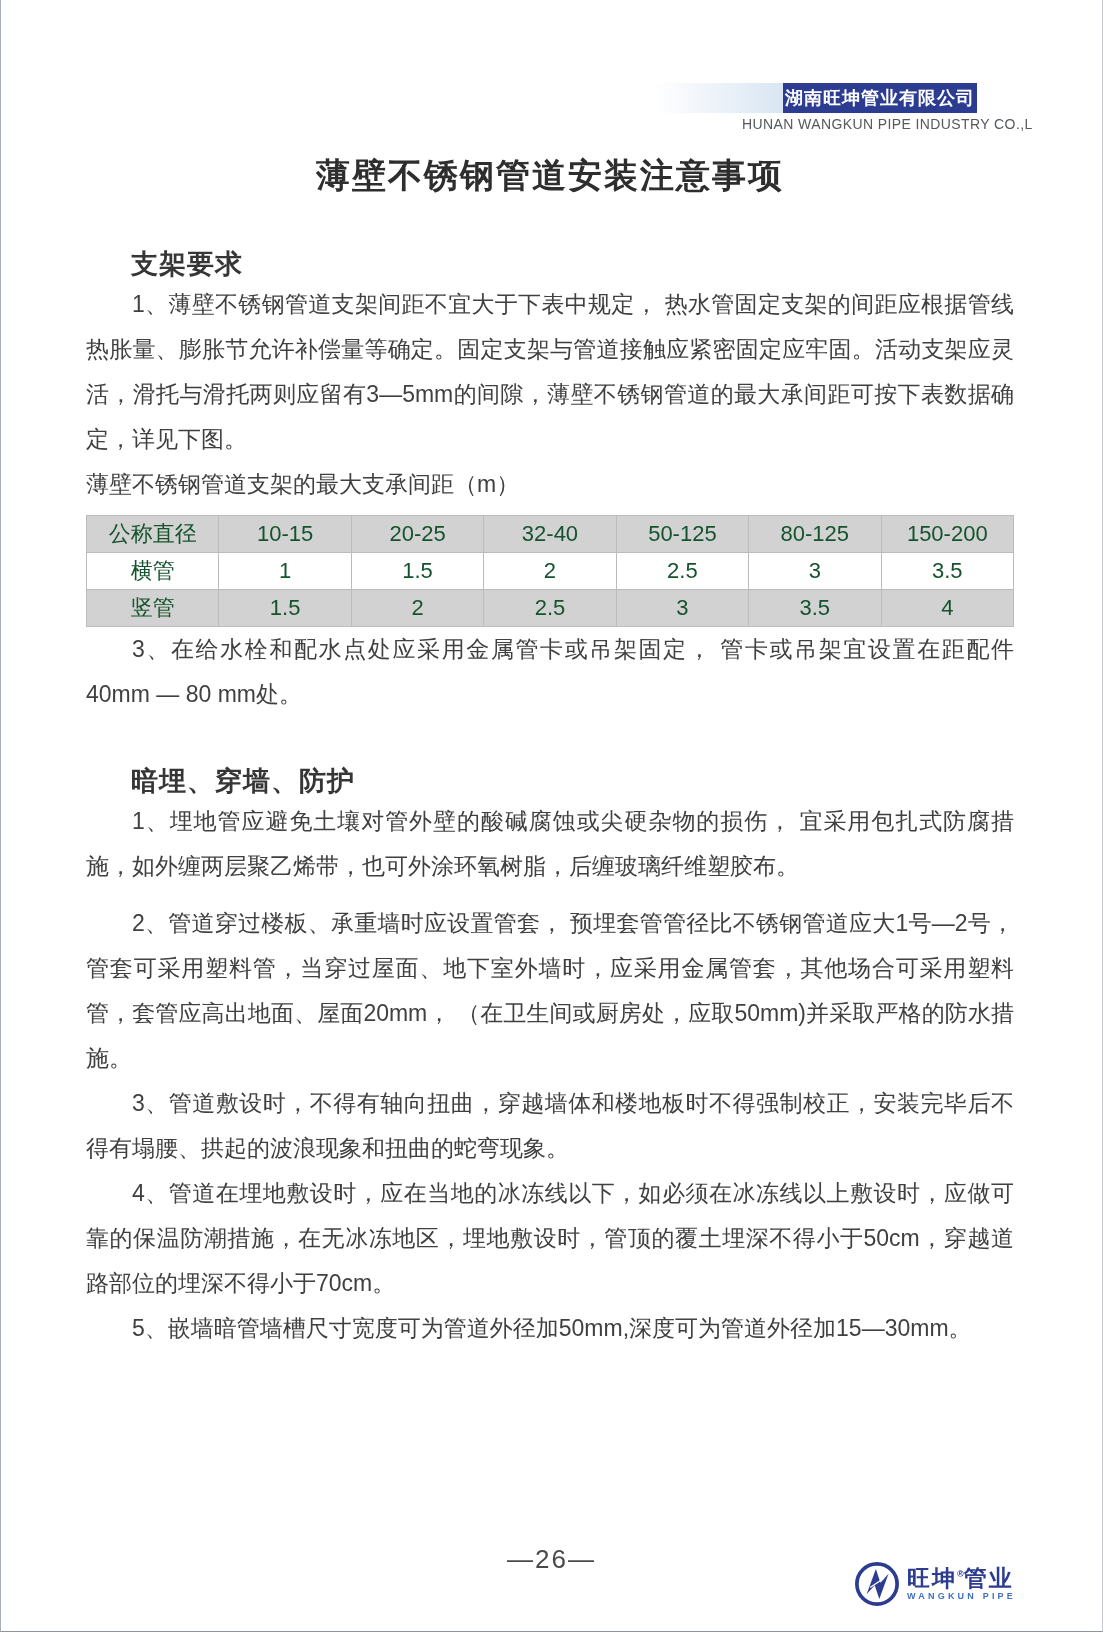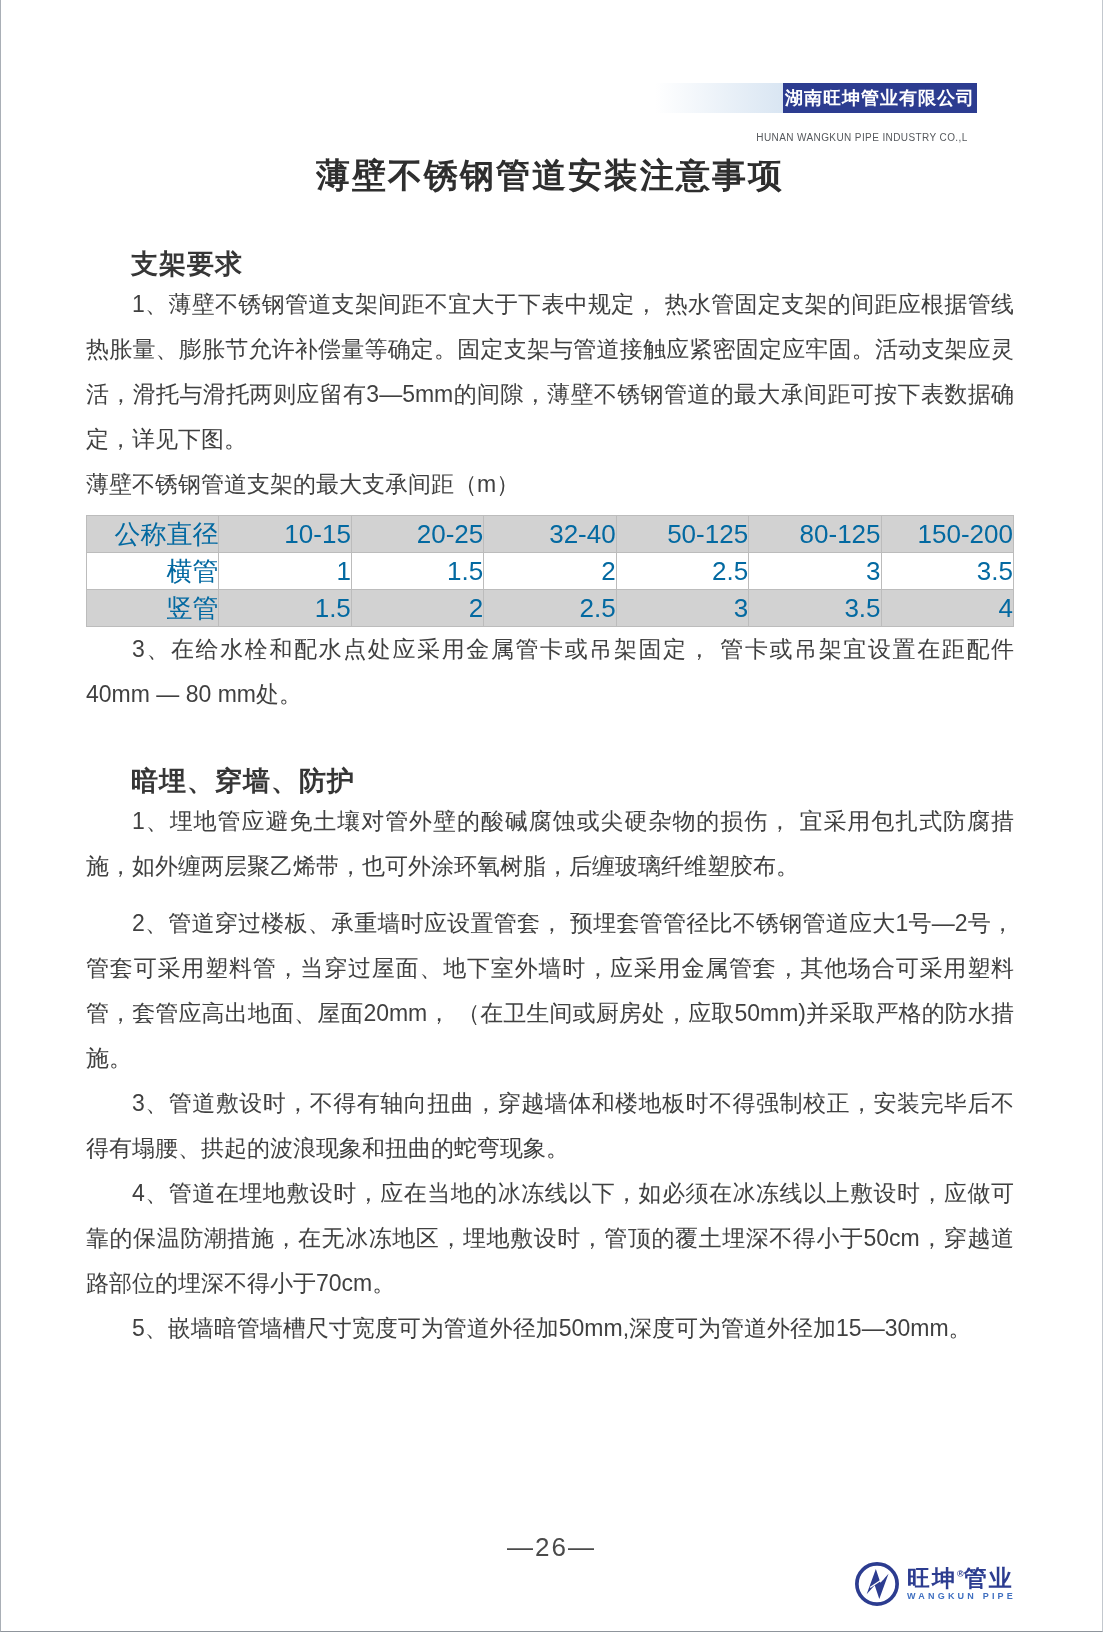--- a/index.html
+++ b/index.html
@@ -25,23 +25,23 @@
     position:absolute;top:83px;right:125px;width:194px;height:30px;
     background:#2c3c90;
     display:flex;align-items:center;justify-content:center;
   }
   .company-box span{
     color:#ffffff;
     font-family:Liberation Serif, serif;
     font-size:18px;font-weight:700;letter-spacing:1px;white-space:nowrap;
   }
   .company-en{
-    position:absolute;top:132px;right:120px;width:240px;
+    position:absolute;top:116px;right:120px;width:240px;
     text-align:center;
-    font-size:10px;color:#55585c;letter-spacing:0.4px;white-space:nowrap;
+    font-size:14px;color:#55585c;letter-spacing:0.4px;white-space:nowrap;
   }
   
   .content{padding:0 88px 0 85px;}
   .doc-title{
     padding-top:150px;
     text-align:center;
     font-size:34px;font-weight:700;color:#2e2e2e;letter-spacing:2px;
     line-height:50px;
   }
   .sec-heading{
@@ -65,29 +65,29 @@
   
   .spacing-table{
     width:100%;
     margin-top:8px;
     border-collapse:collapse;
     table-layout:fixed;
   }
   .spacing-table td{
     border:1px solid #bcbcbc;
     height:36px;
-    text-align:right;vertical-align:middle;
-    font-size:26px;color:#0369a1;
+    text-align:center;vertical-align:middle;
+    font-size:22px;color:#14532d;
     padding:0;
   }
   .row-grey td{background:#d2d2d2;}
   .row-white td{background:#ffffff;}
   
   .page-number{
-    position:absolute;left:0;right:0;bottom:68px;
+    position:absolute;left:0;right:0;bottom:56px;
     text-align:center;
     font-size:26px;color:#4a4a4a;letter-spacing:2px;
   }
   .footer-logo{
     position:absolute;right:86px;bottom:24px;
     display:flex;align-items:center;gap:7px;
   }
   .logo-emblem{width:46px;height:46px;flex:0 0 auto;}
   .logo-text-col{display:flex;flex-direction:column;line-height:1;}
   .logo-cn{

